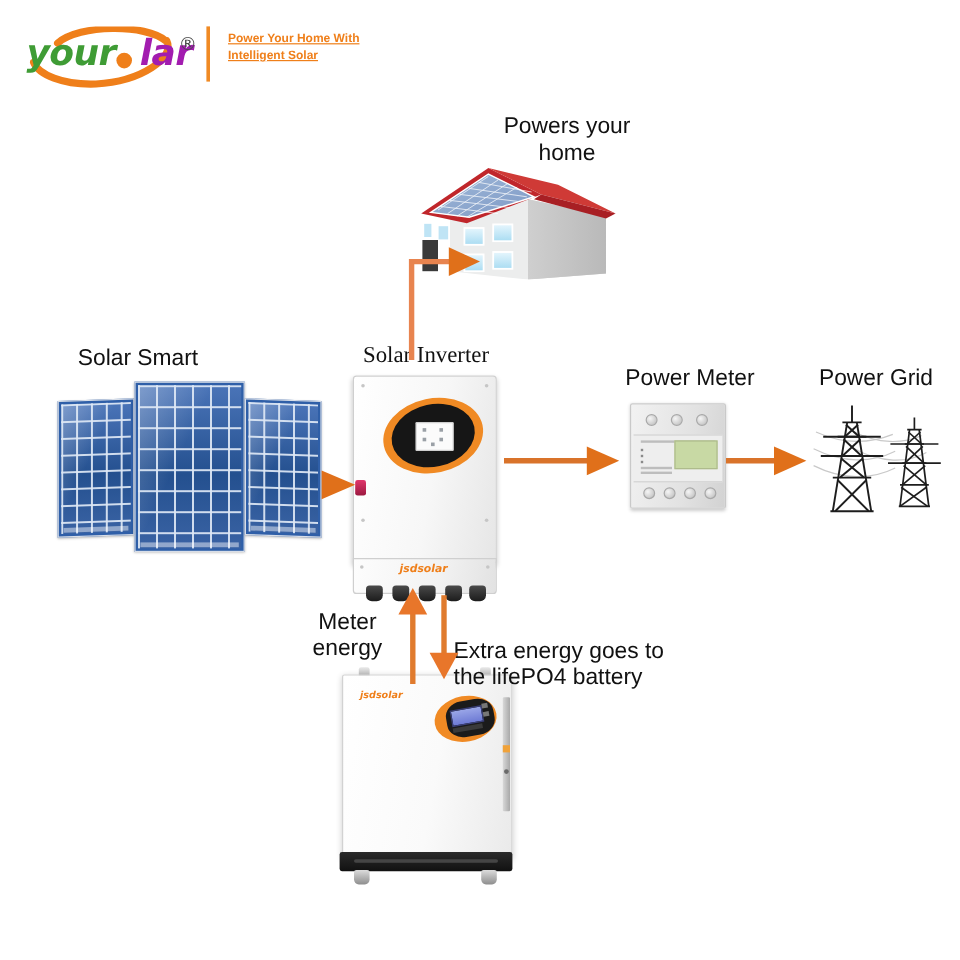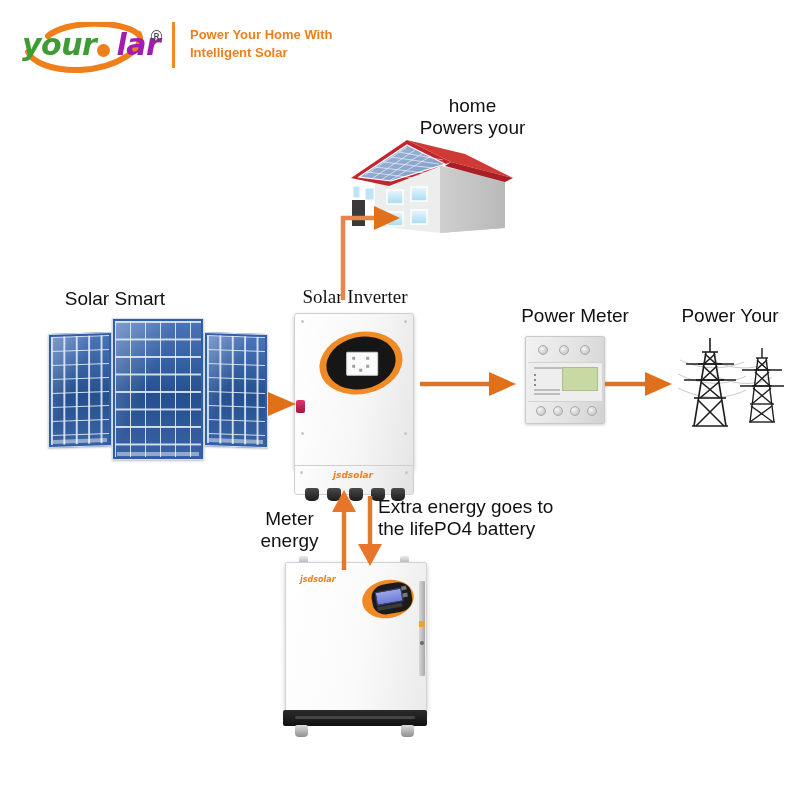--- a/index.html
+++ b/index.html
@@ -29,21 +29,21 @@
     background:#ef7f1a;left:79px;top:28px;
   }
   #logo-swoosh{left:0px;top:6px;width:150px;height:54px;}
   #logo-reg{
     left:131px;top:12px;font-size:15px;color:#4a4a4a;
     font-family:"DejaVu Sans", sans-serif;
   }
   #header-divider{left:172px;top:22px;width:3px;height:46px;background:#f08a24;}
   #tagline{
     left:190px;top:26px;width:330px;
-    color:#ef7f1a;font-size:13px;font-weight:bold;line-height:1.35;
+    color:#ef7f1a;font-size:10px;font-weight:bold;line-height:1.35;text-decoration:underline;
   }
 
   
   .label{
     color:#111;font-size:19px;text-align:center;line-height:1.18;
     font-family:"Liberation Sans", sans-serif;
   }
 
   
   #panels-label{left:20px;top:288px;width:190px;}
@@ -197,21 +197,21 @@
   }
   #bat-sidebar{
     position:absolute;left:133px;top:18px;width:6px;height:95px;
     background:linear-gradient(90deg,#d8d8d8,#a8a8a8);border-radius:1px;
   }
   .bat-side-mark{position:absolute;left:133px;width:6px;height:6px;background:#f0a23a;}
   .bat-side-dot{position:absolute;left:134px;width:4px;height:4px;border-radius:50%;background:#6a6a6a;}
 
   
   #unused-label{left:237px;top:508px;width:105px;}
-  #extra-label{left:378px;top:496px;width:180px;text-align:left;}
+  #extra-label{left:378px;top:532px;width:180px;text-align:left;}
 
   
   #arrows{left:0;top:0;width:800px;height:800px;pointer-events:none;}
 </style>
 </head>
 <body>
 
 <div class="stage">
 
   <div class="abs" id="header">
@@ -249,22 +249,22 @@
       <div class="grid"></div>
       <div class="panel-strip"></div>
   </div>
   <div class="abs panel" id="panel-right">
     <div class="cells"></div>
       <div class="grid"></div>
       <div class="panel-strip"></div>
   </div>
 
   <div class="abs label" id="house-label">
+    <div>Powers your</div>
     <div>home</div>
-    <div>Powers your</div>
   </div>
 
   <svg class="abs" id="house" viewBox="0 0 175 105">
 
     <polygon points="95,38 160,52 160,100 95,105" fill="#d2d2d2"></polygon>
     <polygon points="95,38 160,52 160,100 95,105" fill="url(#wallGrad)"></polygon>
 
     <polygon points="30,52 95,38 95,105 30,98" fill="#eceded"></polygon>
     <defs>
       <linearGradient id="wallGrad" x1="0" y1="0" x2="1" y2="0">
@@ -360,21 +360,21 @@
         <div style="position:absolute;left:6px;top:21px;width:2px;height:2px;background:#8a8a8a;"></div>
       </div>
       <div id="meter-lcd"></div>
       <div class="meter-screw" style="left:10px;top:69px;"></div>
       <div class="meter-screw" style="left:27px;top:69px;"></div>
       <div class="meter-screw" style="left:44px;top:69px;"></div>
       <div class="meter-screw" style="left:61px;top:69px;"></div>
     </div>
   </div>
 
-  <div class="abs label" id="grid-label">Power Your</div>
+  <div class="abs label" id="grid-label">Power Grid</div>
 
   <svg class="abs" id="grid" viewBox="0 0 120 98">
     <g stroke="#c9c9c9" stroke-width="1" fill="none">
       <path d="M8 30 C 30 40, 52 40, 72 32"></path>
       <path d="M6 44 C 30 56, 54 56, 74 46"></path>
       <path d="M6 58 C 30 70, 54 70, 74 60"></path>
       <path d="M40 30 C 60 40, 80 40, 96 33"></path>
       <path d="M40 44 C 62 56, 84 56, 100 47"></path>
     </g>
 

